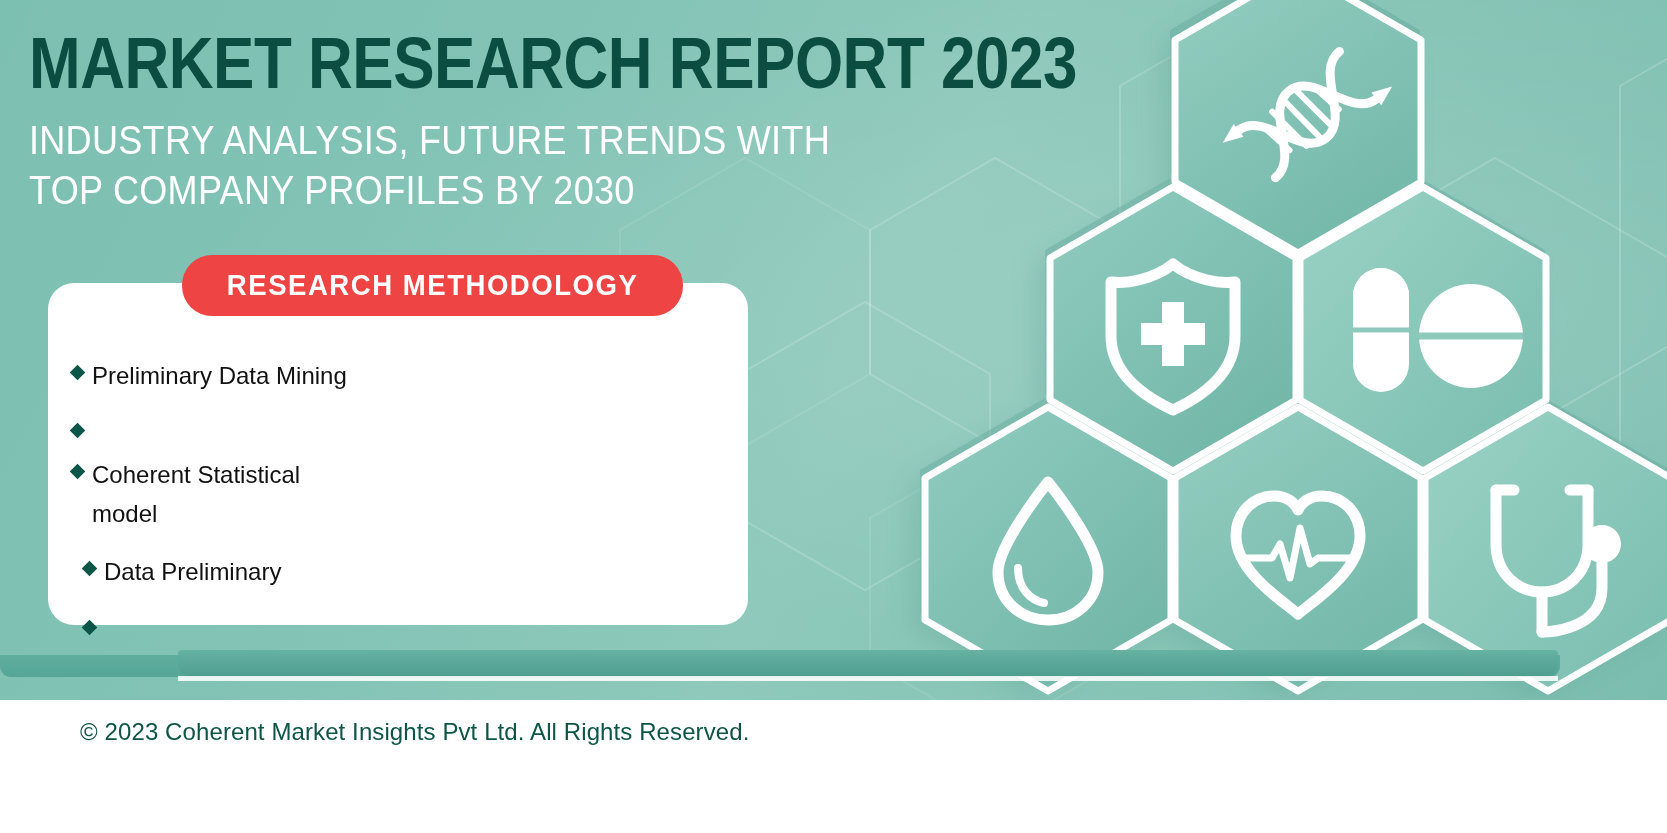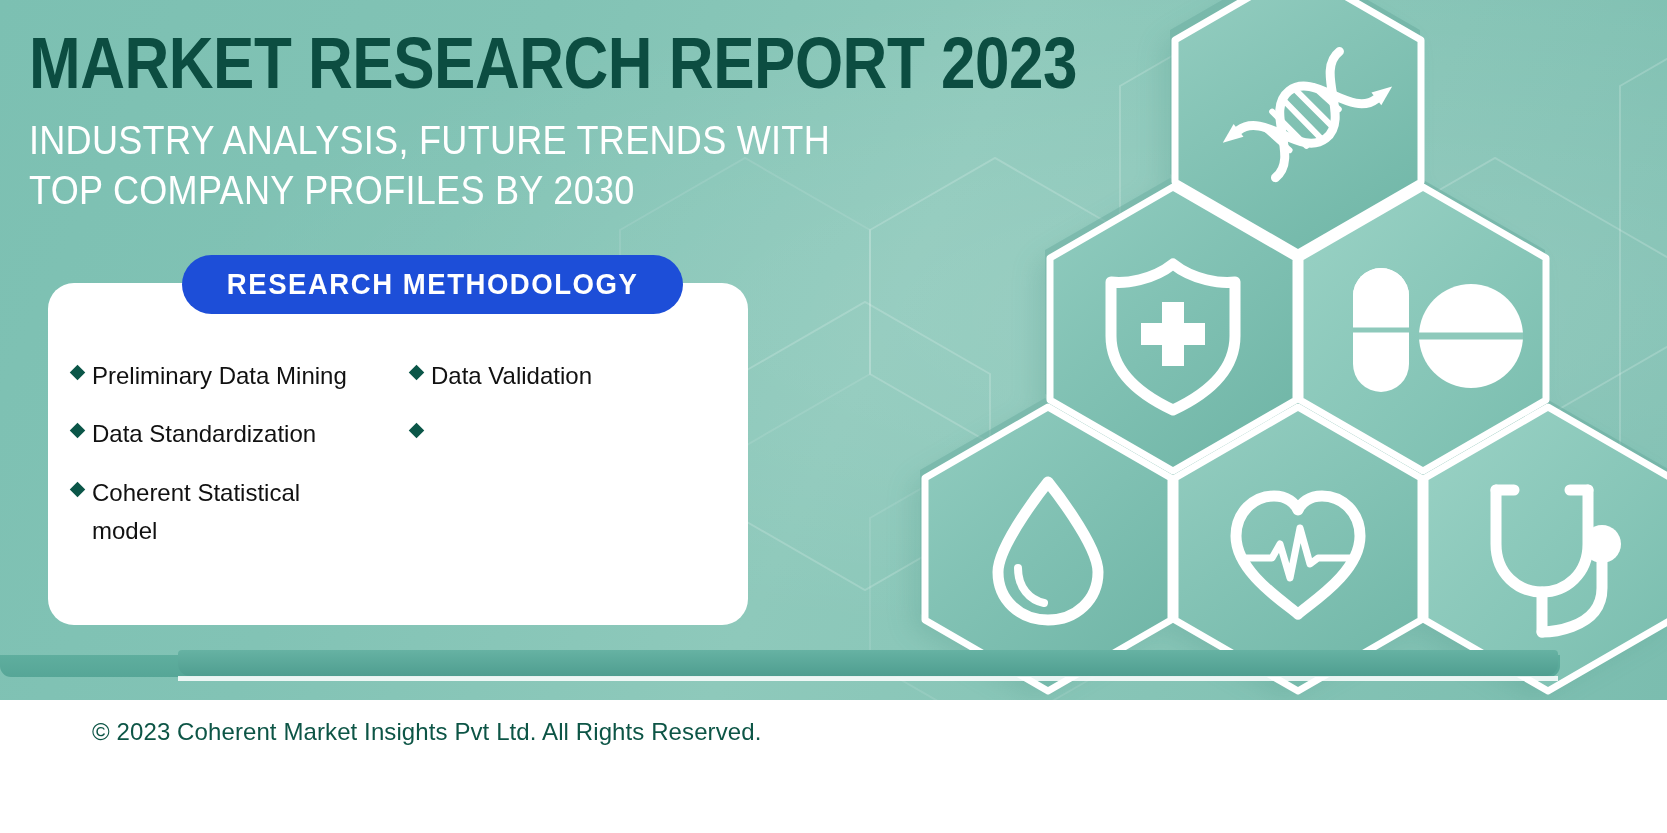--- a/index.html
+++ b/index.html
@@ -86,45 +86,46 @@
     width: 700px;
     height: 342px;
     background: #ffffff;
     border-radius: 26px;
     z-index: 7;
   }
   .card-badge {
     position: absolute;
     left: 134px;
     top: -28px;
-    height: 59px;
-    padding: 0 34px;
+    height: 49px;
+    padding: 6px 34px;
     display: flex;
     align-items: center;
     justify-content: center;
-    background: #1d4ed8;
+    background: #ef4444;
     border-radius: 30px;
     z-index: 9;
   }
   .card-badge span {
     font-family: "Liberation Sans Narrow", "Liberation Sans", sans-serif;
     font-size: 29px;
     font-weight: 700;
     letter-spacing: 1.6px;
     color: #ffffff;
     text-transform: uppercase;
     transform: scaleX(0.95);
   }
 
   .bullet-cols {
     position: absolute;
     left: 24px;
     top: 74px;
     right: 10px;
     display: flex;
+    flex-direction: column;
   }
   .bullet-col { width: 50%; }
   .bullet-col.col-right { padding-left: 12px; }
 
   .bullet-item {
     display: flex;
     align-items: flex-start;
     margin-bottom: 20px;
   }
   .bullet-diamond {
@@ -172,21 +173,21 @@
     top: 676px;
     width: 1380px;
     height: 5px;
     background: rgba(255,255,255,0.85);
     z-index: 9;
   }
 
   
   .footer {
     position: absolute;
-    left: 92px;
+    left: 80px;
     top: 718px;
     z-index: 10;
   }
   .footer-text {
     font-family: "Liberation Sans", sans-serif;
     font-size: 24px;
     color: #0d5546;
     letter-spacing: 0.1px;
   }
 
@@ -340,32 +341,31 @@
 
     <div class="bullet-cols">
 
       <div class="bullet-col col-left">
         <div class="bullet-item">
           <span class="bullet-diamond"></span>
           <span class="bullet-text">Preliminary Data Mining</span>
         </div>
         <div class="bullet-item">
           <span class="bullet-diamond"></span>
-          <span class="bullet-text">Data Standardization</span>
         </div>
         <div class="bullet-item">
           <span class="bullet-diamond"></span>
           <span class="bullet-text">Coherent Statistical model</span>
         </div>
       </div>
 
       <div class="bullet-col col-right">
         <div class="bullet-item">
           <span class="bullet-diamond"></span>
-          <span class="bullet-text">Data Validation</span>
+          <span class="bullet-text">Data Preliminary</span>
         </div>
         <div class="bullet-item">
           <span class="bullet-diamond"></span>
         </div>
       </div>
 
     </div>
   </div>
 
   <div class="bottom-bar"></div>

